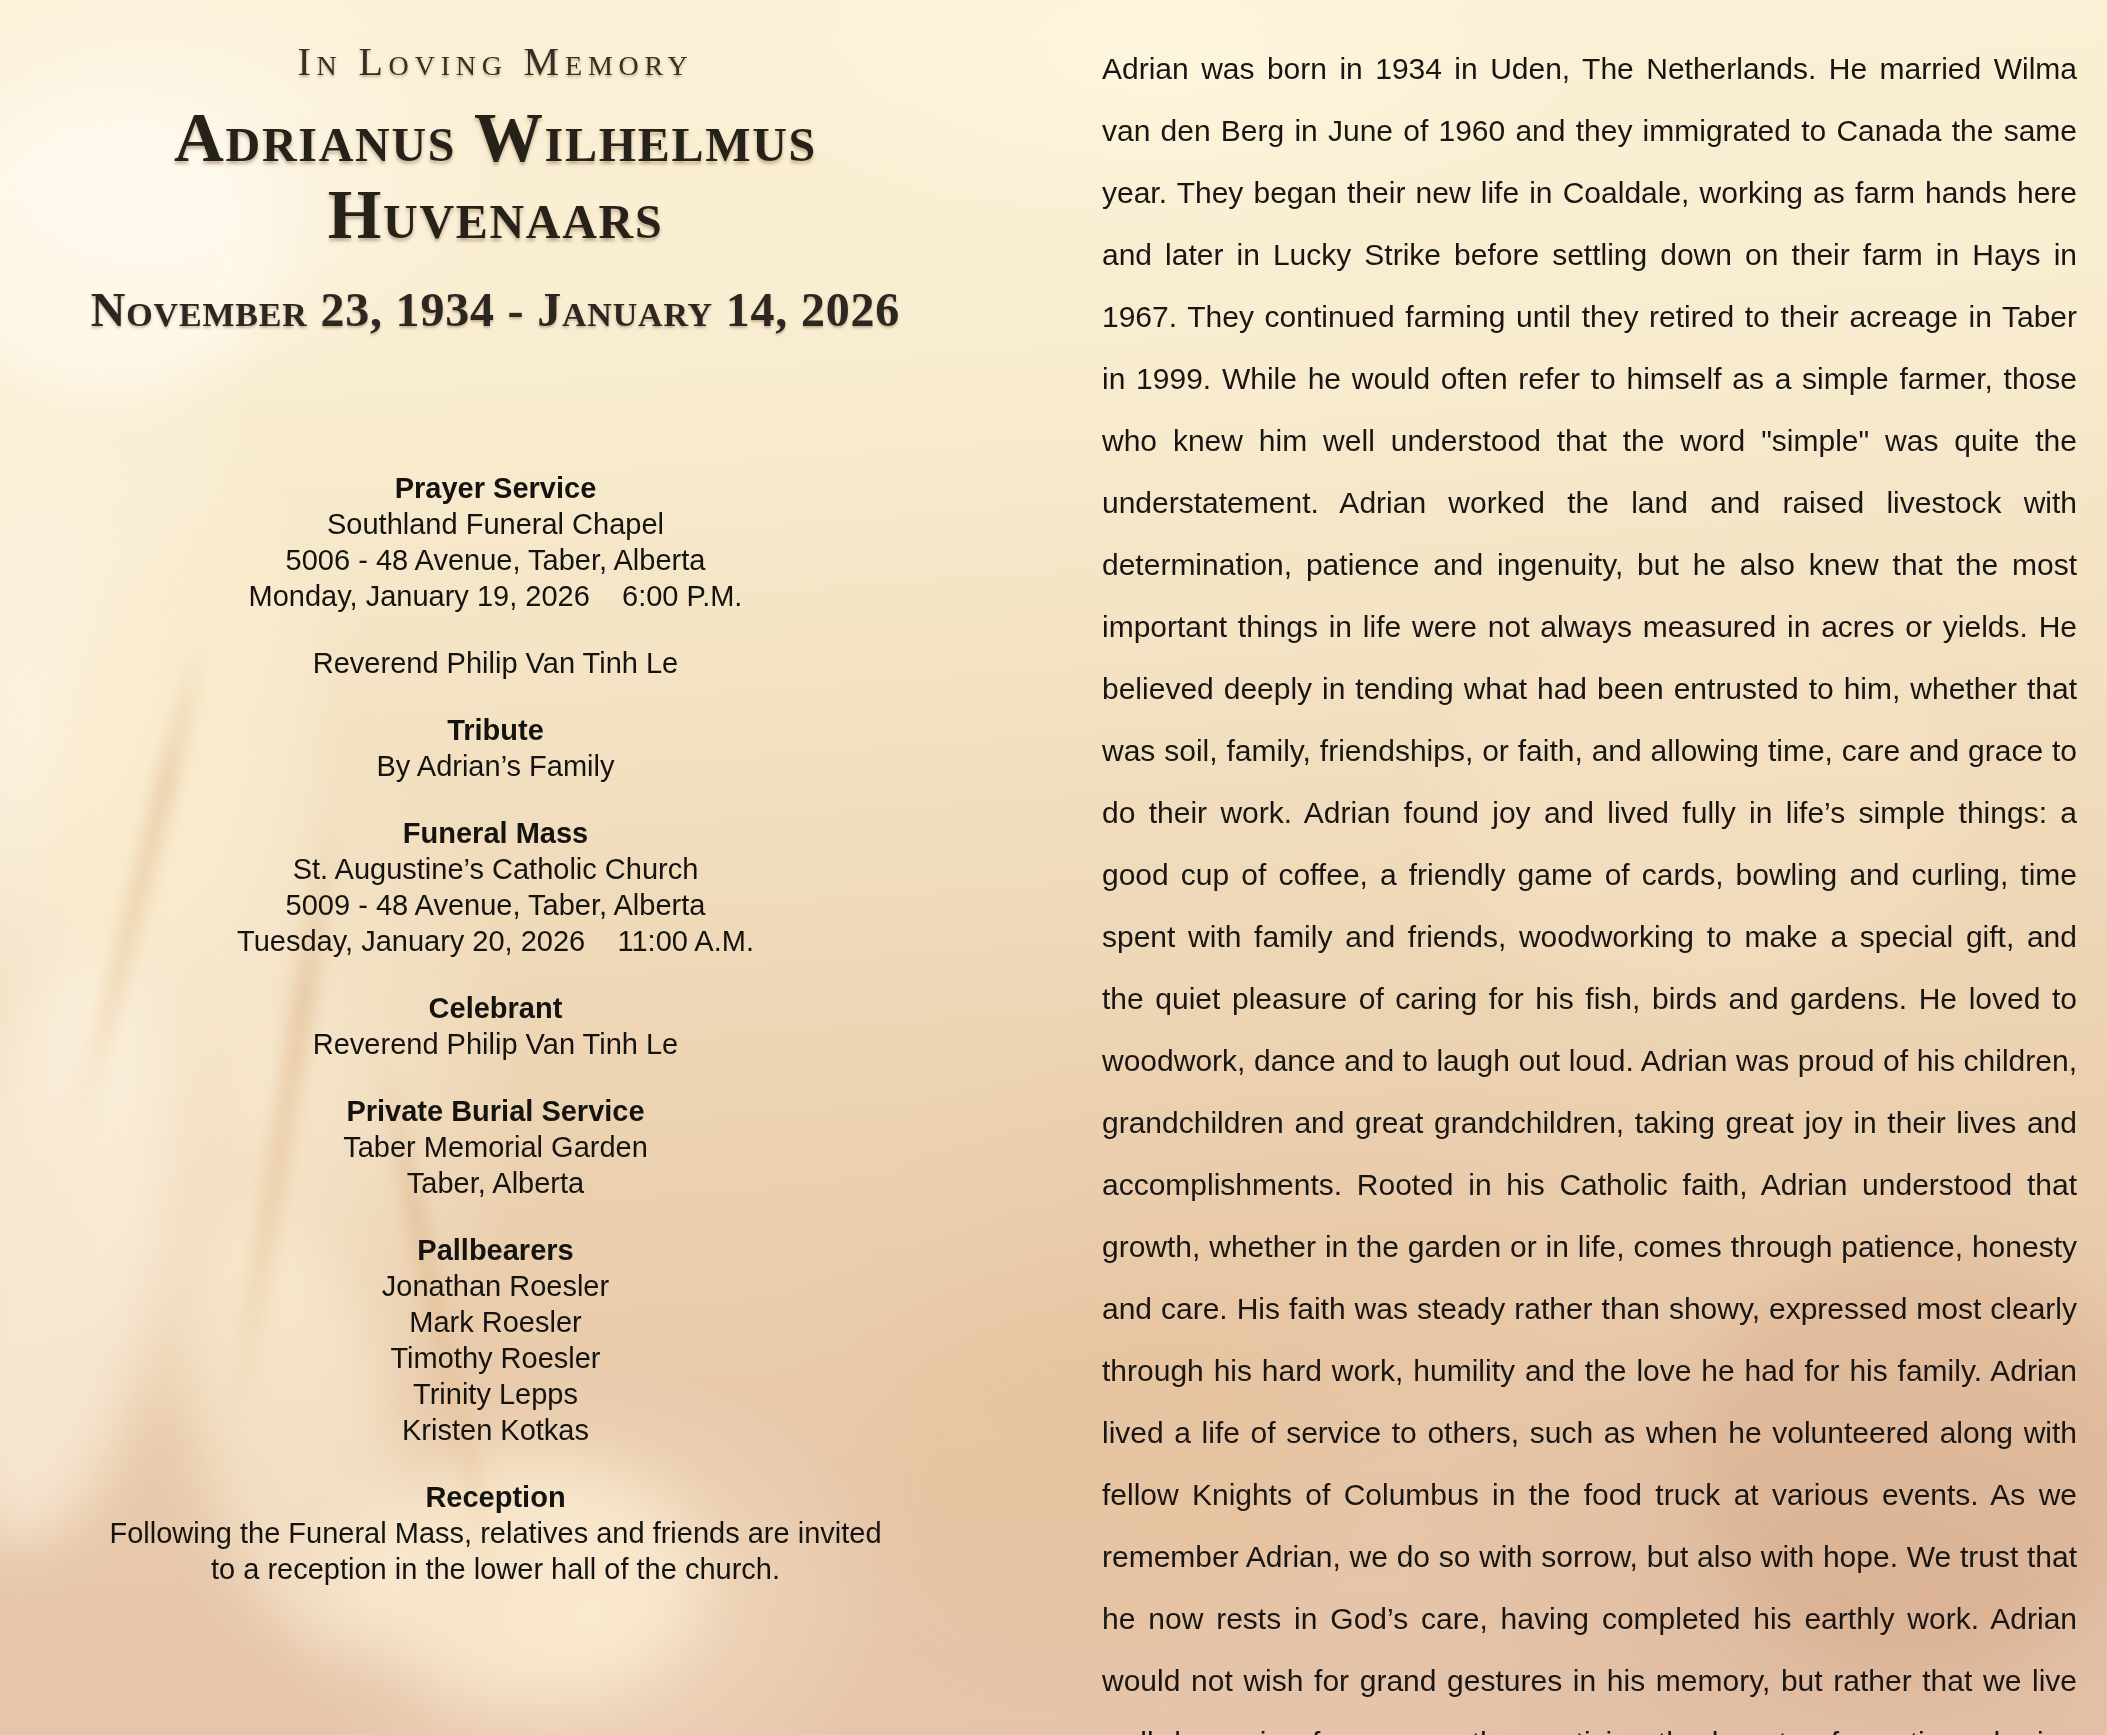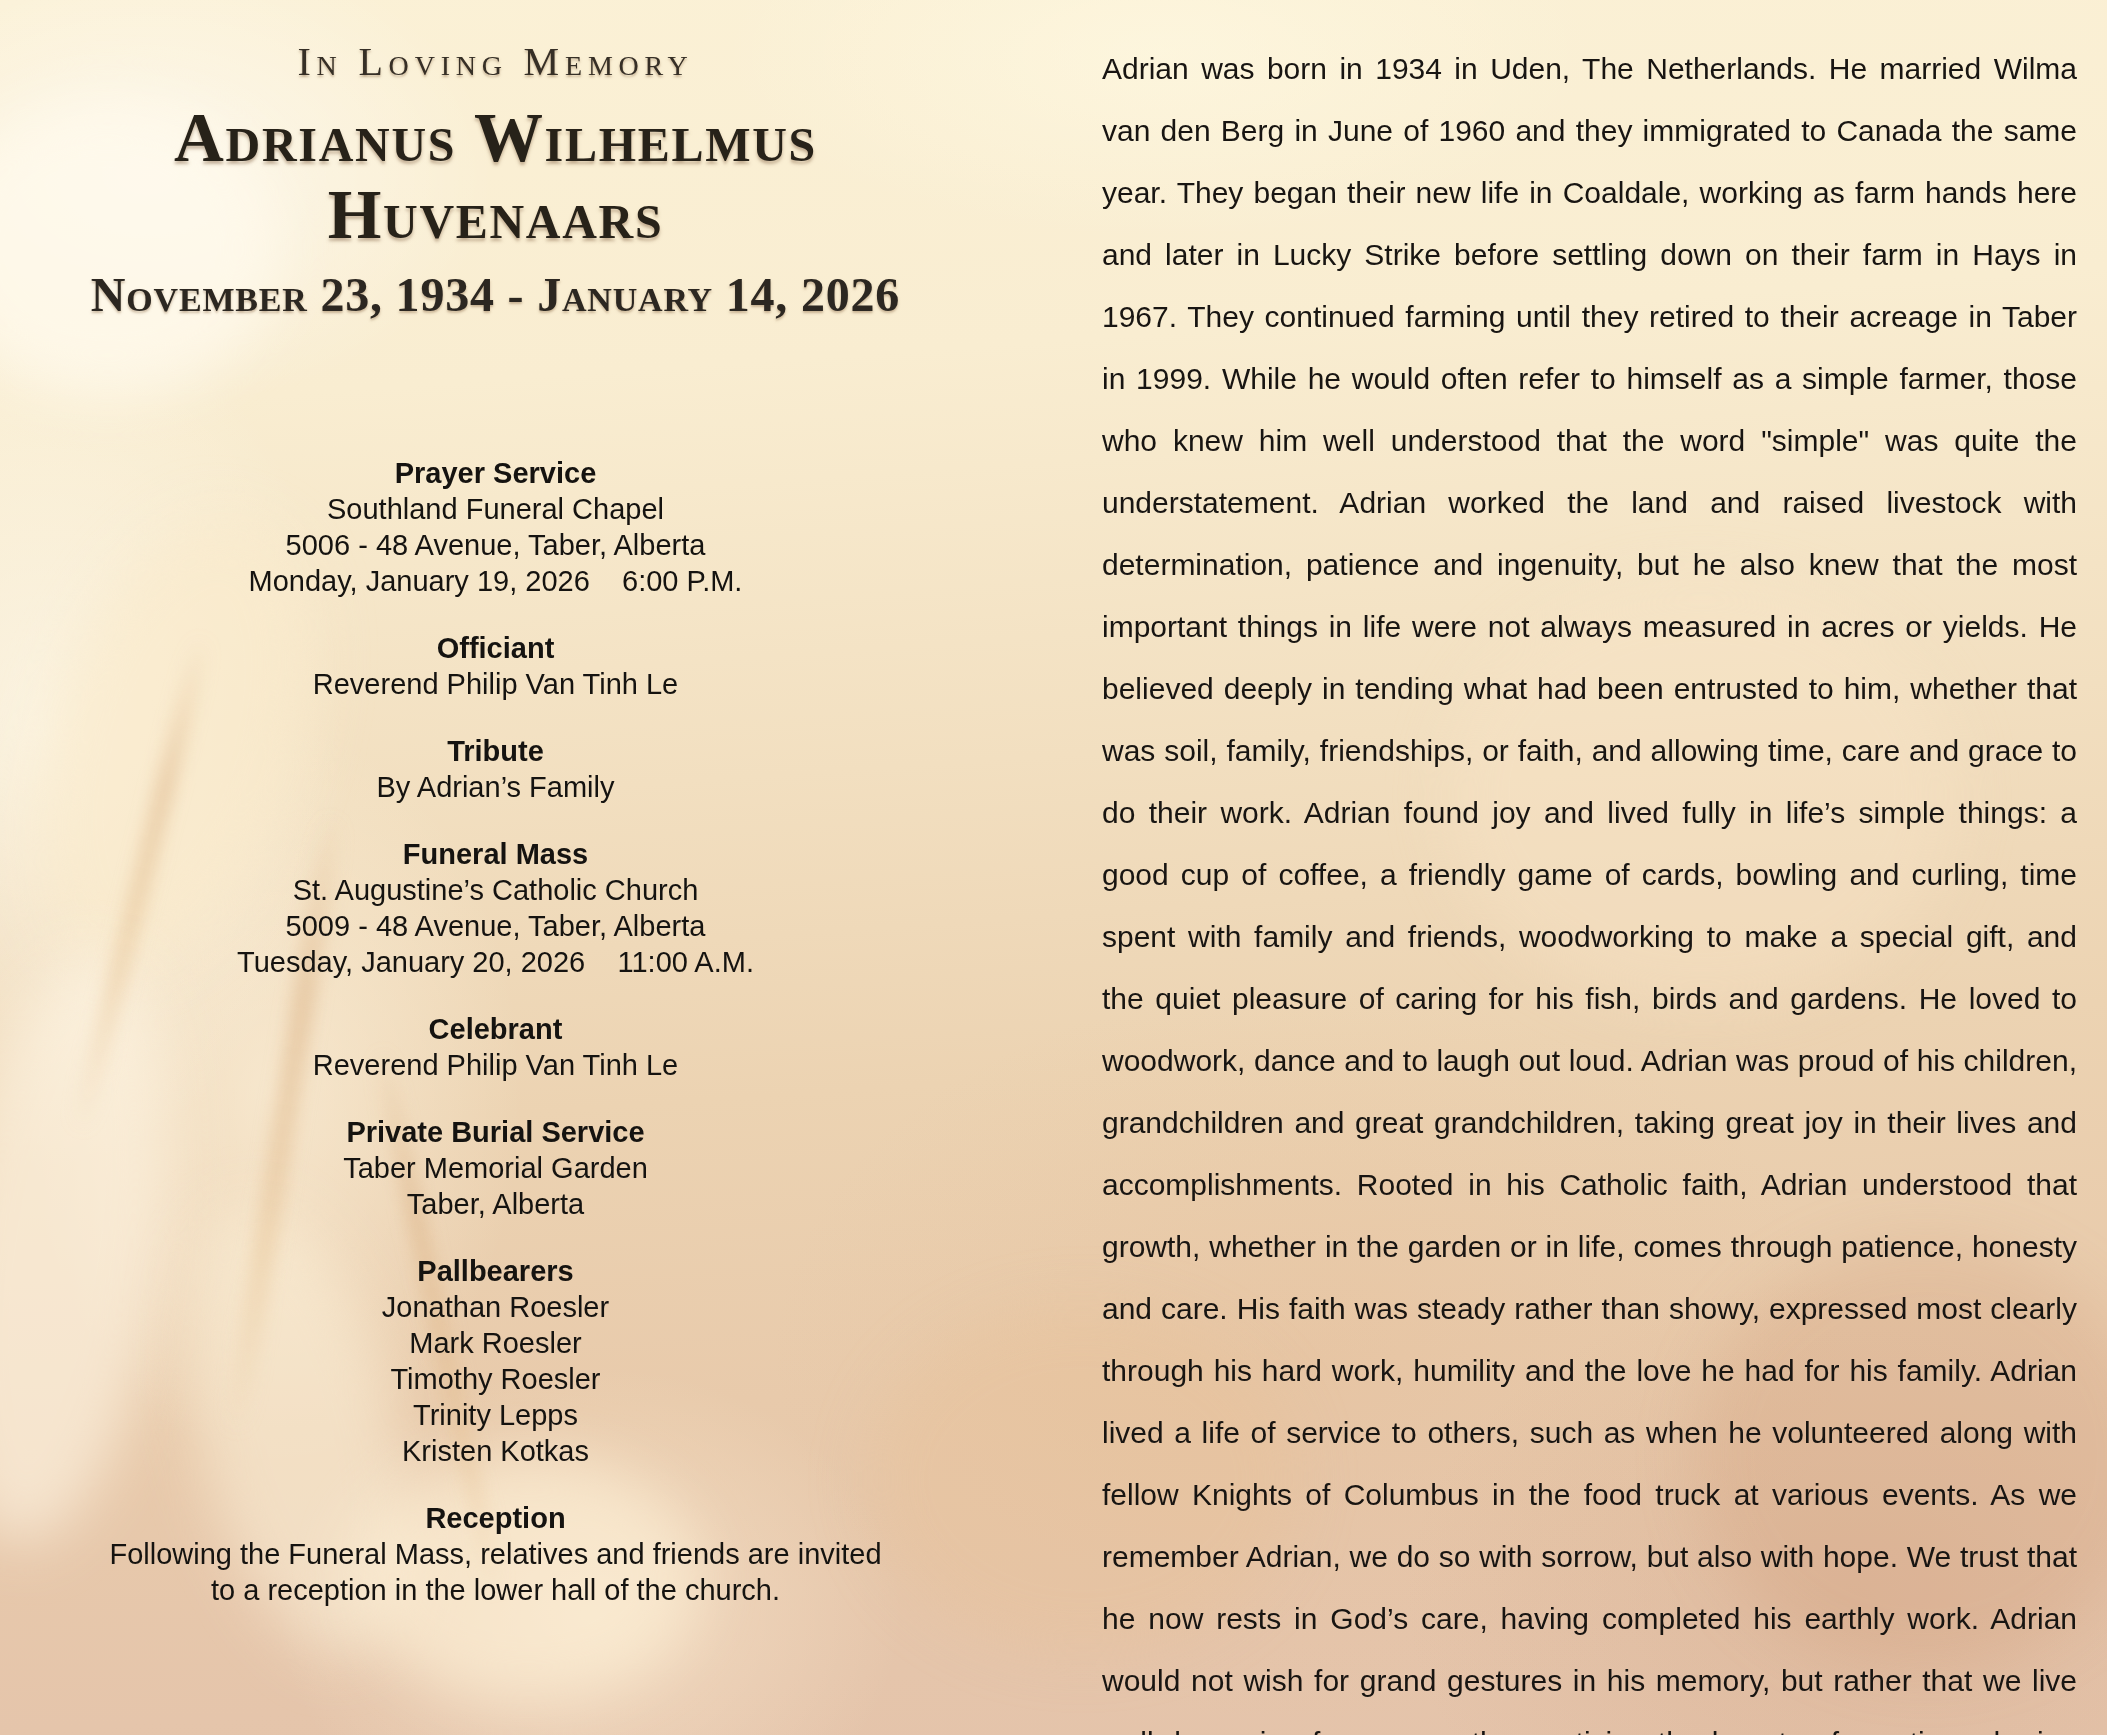--- a/index.html
+++ b/index.html
@@ -47,21 +47,21 @@
     font-family:Liberation Serif, serif;
     font-variant:small-caps;font-weight:700;
     font-size:69px;line-height:1.12;margin-top:13.2px;
     letter-spacing:1.7px;color:#272219;
     text-shadow:0 2.5px 3.3px rgba(141,110,80,0.5);
     white-space:nowrap;
   }
   .dates{
     font-family:"Liberation Serif","DejaVu Serif",serif;
     font-variant:small-caps;font-weight:700;
-    font-size:48px;line-height:1.3;margin-top:9px;
+    font-size:48px;line-height:1.3;margin-top:24px;
     letter-spacing:0.8px;color:#2c2721;
     text-shadow:0 1.7px 2.5px rgba(150,118,84,0.5);
     white-space:nowrap;
   }
   .services{margin-top:129px;font-size:29px;line-height:36px;color:#151310;}
   .section{margin-top:31px;}
   .section:first-child{margin-top:0;}
   .sec-title{font-weight:700;}
   .sec-line{white-space:pre-wrap;}
 
@@ -100,21 +100,20 @@
     <div class="services">
 
       <div class="section">
         <div class="sec-title">Prayer Service</div>
         <div class="sec-line">Southland Funeral Chapel</div>
         <div class="sec-line">5006 - 48 Avenue, Taber, Alberta</div>
         <div class="sec-line">Monday, January 19, 2026    6:00 P.M.</div>
       </div>
 
       <div class="section">
-        <div class="sec-title">Officiant</div>
         <div class="sec-line">Reverend Philip Van Tinh Le</div>
       </div>
 
       <div class="section">
         <div class="sec-title">Tribute</div>
         <div class="sec-line">By Adrian’s Family</div>
       </div>
 
       <div class="section">
         <div class="sec-title">Funeral Mass</div>

